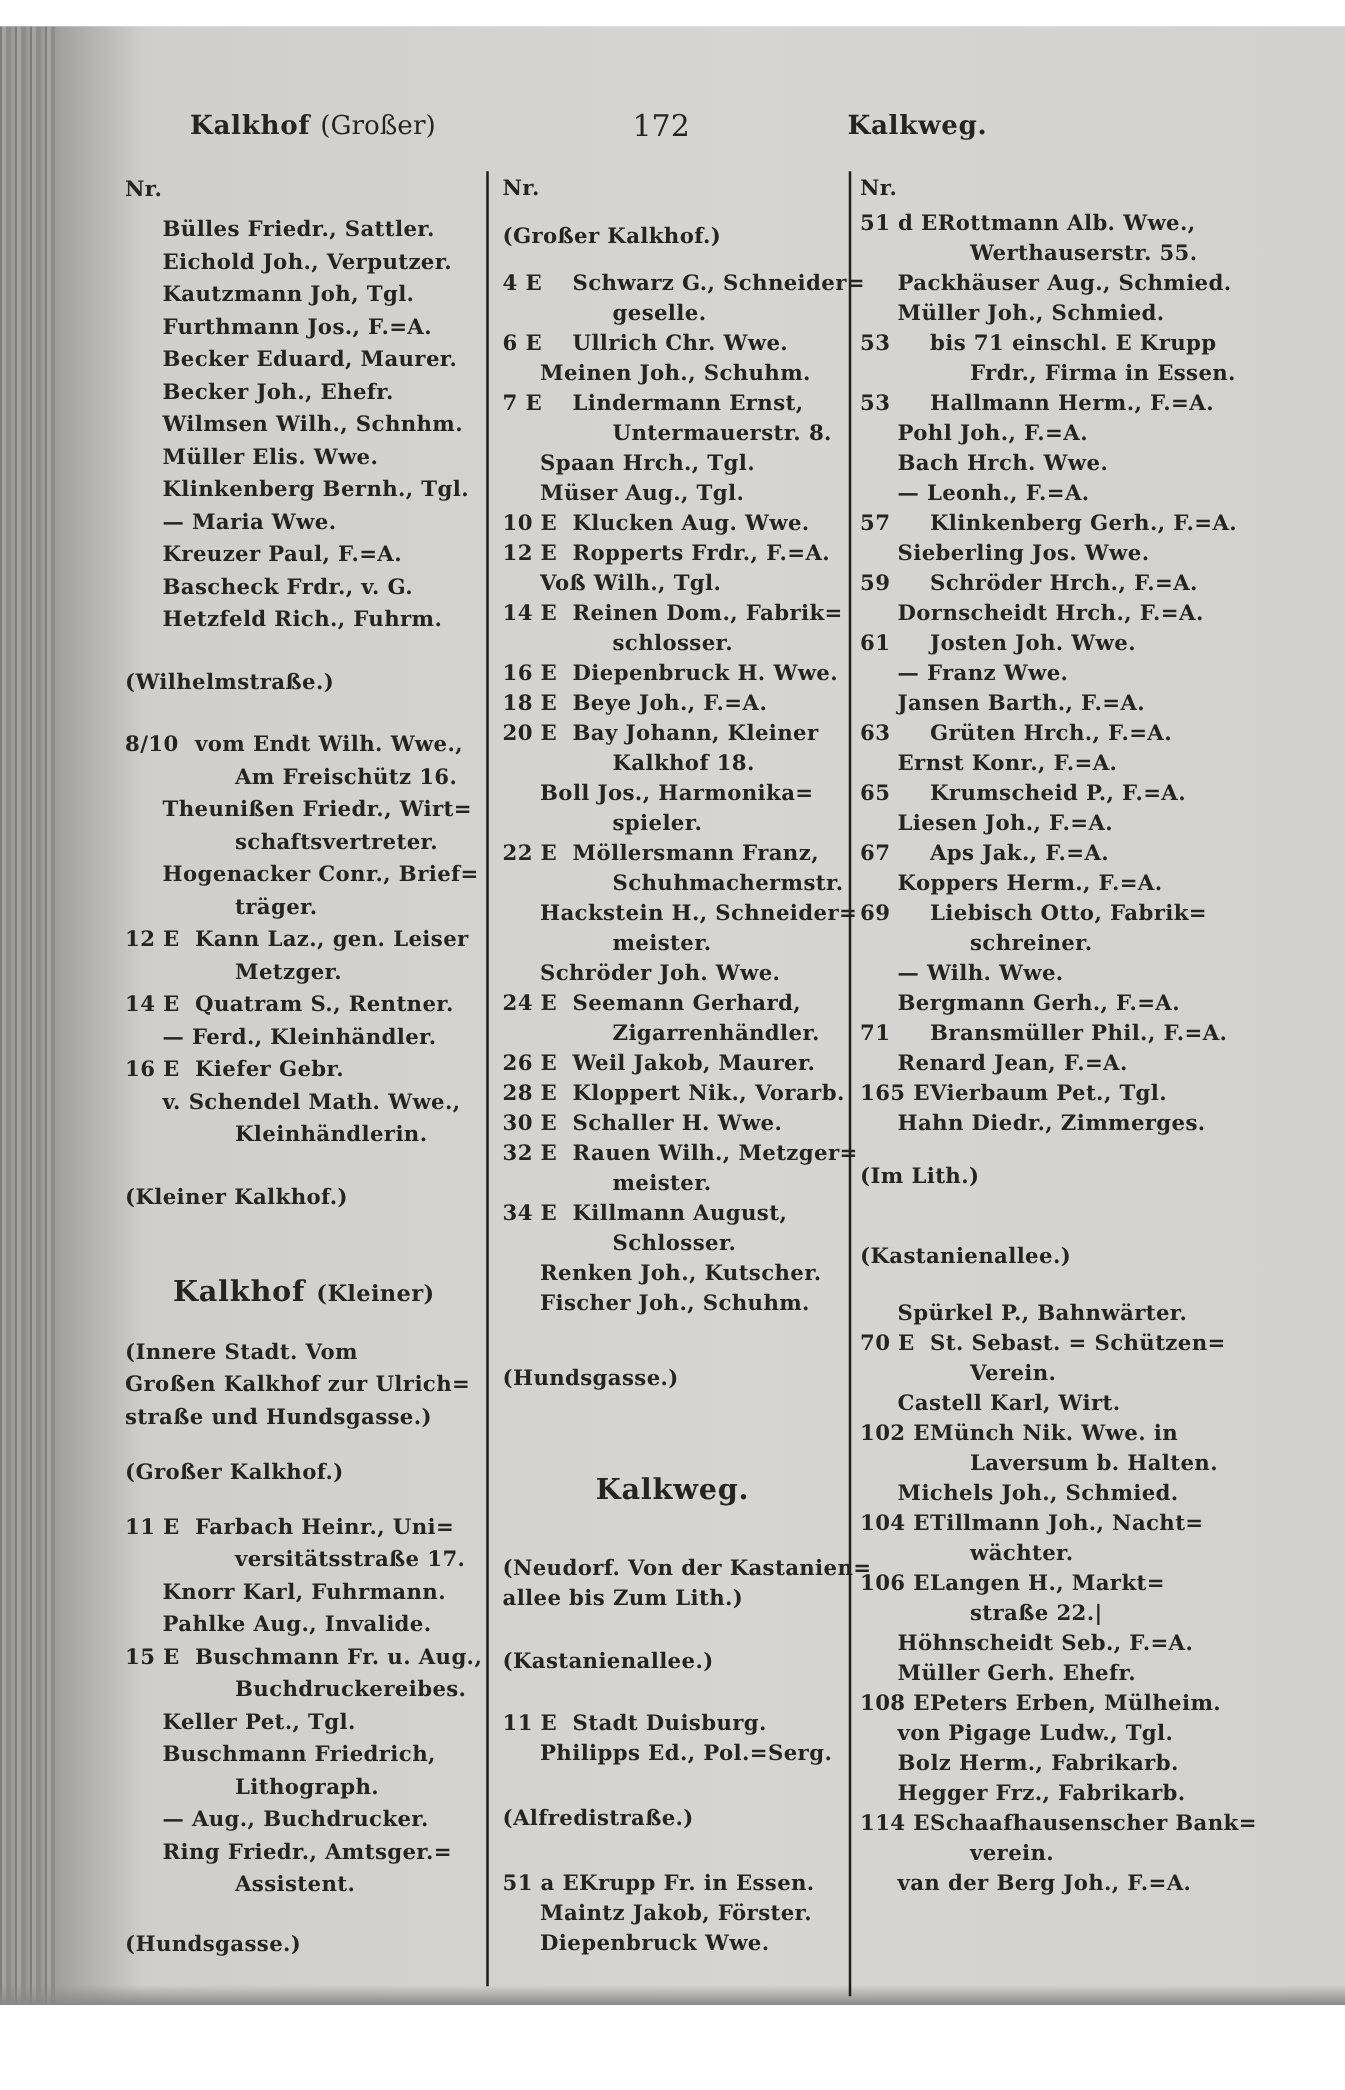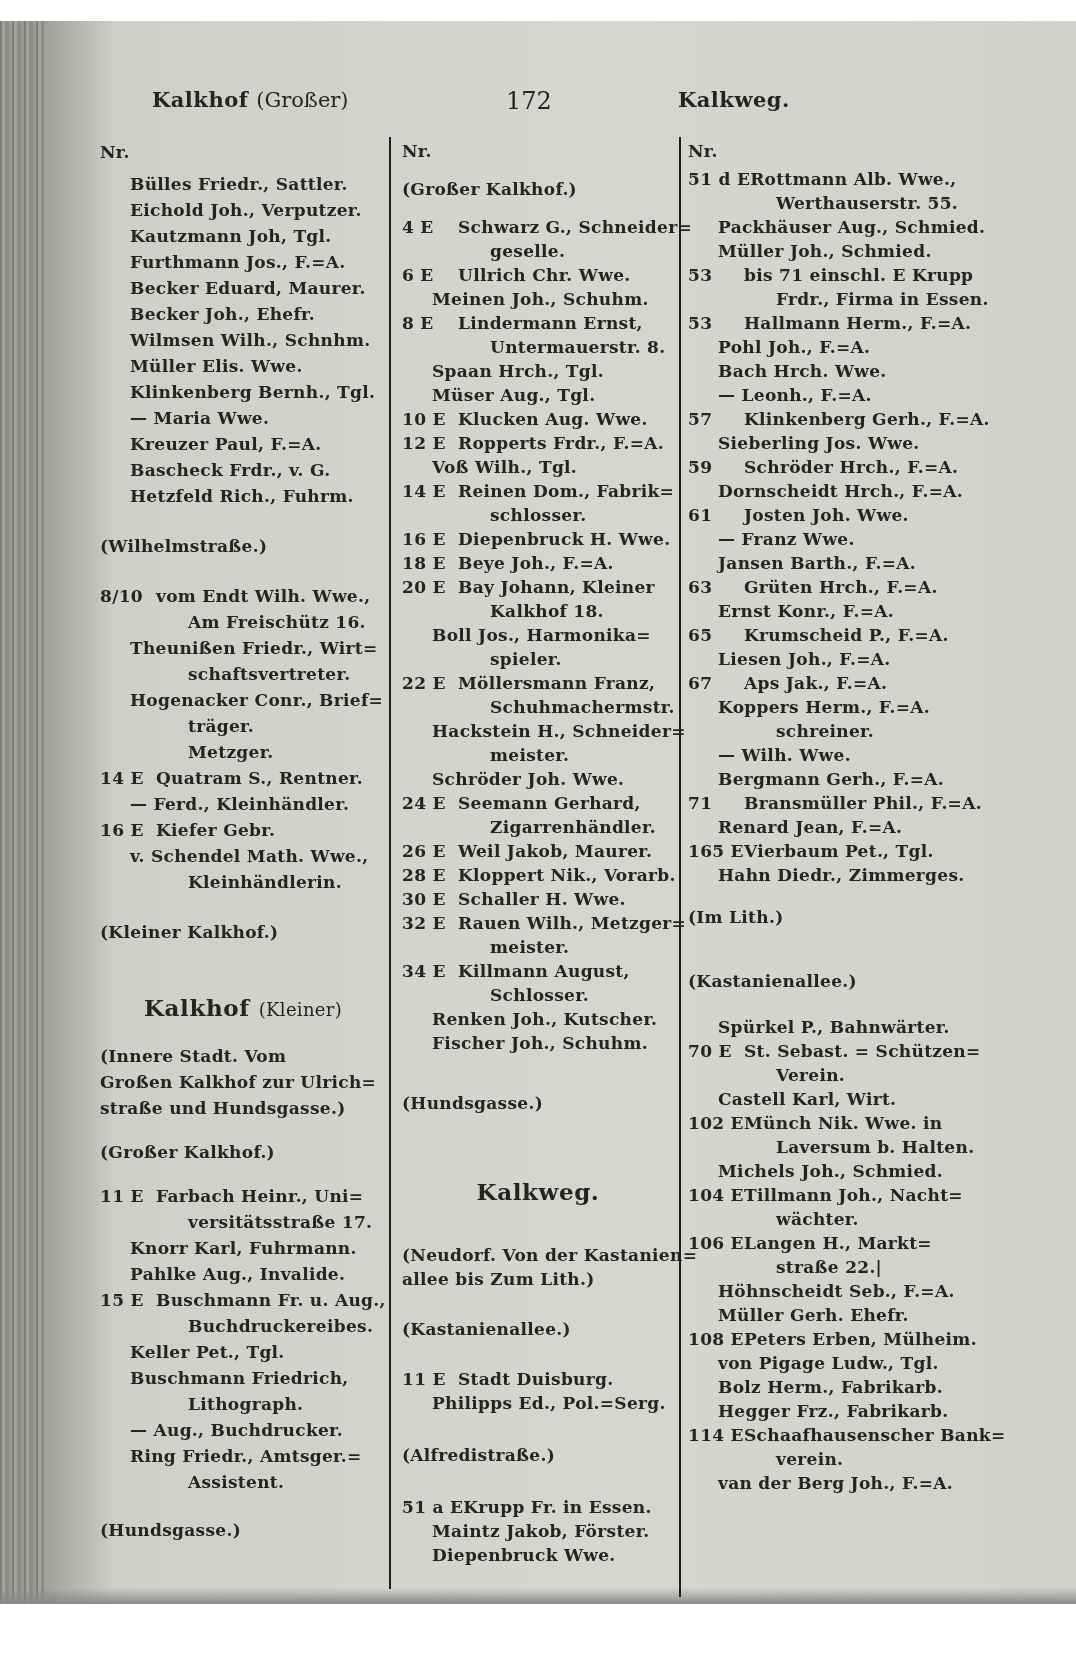--- a/index.html
+++ b/index.html
@@ -43,21 +43,21 @@
   .col-3{left:688px;width:306px;line-height:24px;}
   .l{white-space:nowrap;}
   .nr{font-weight:bold;}
   .e{padding-left:0;}
   .num{display:inline-block;min-width:56px;}
   .p{padding-left:30px;}
   .c{padding-left:88px;}
   .s{text-align:left;white-space:nowrap;font-weight:bold;}
   .h{text-align:center;height:34px;line-height:34px;white-space:nowrap;}
   .hmain{font-weight:bold;font-size:23px;letter-spacing:.6px;}
-  .hsub{font-weight:normal;font-size:18px;margin-left:9px;}
+  .hsub{font-weight:bold;font-size:18px;margin-left:9px;}
   .gap{width:100%;}
 </style>
 </head>
 <body>
 
 <div class="page">
   <div class="gutter"></div>
   <div class="gutter-fade"></div>
   <div class="bottom-edge"></div>
 
@@ -90,20 +90,21 @@
       <div class="l p">Hetzfeld Rich., Fuhrm.</div>
       <div class="gap" style="height: 24px;"></div>
       <div class="l s">(Wilhelmstraße.)</div>
       <div class="gap" style="height: 24px;"></div>
       <div class="l e"><span class="num">8/10</span><span>vom Endt Wilh. Wwe.,</span></div>
       <div class="l c">Am Freischütz 16.</div>
       <div class="l p">Theunißen Friedr., Wirt=</div>
       <div class="l c">schaftsvertreter.</div>
       <div class="l p">Hogenacker Conr., Brief=</div>
       <div class="l c">träger.</div>
+      <div class="l e"><span class="num">12 E</span><span>Kann Laz., gen. Leiser</span></div>
       <div class="l c">Metzger.</div>
       <div class="l e"><span class="num">14 E</span><span>Quatram S., Rentner.</span></div>
       <div class="l p">— Ferd., Kleinhändler.</div>
       <div class="l e"><span class="num">16 E</span><span>Kiefer Gebr.</span></div>
       <div class="l p">v. Schendel Math. Wwe.,</div>
       <div class="l c">Kleinhändlerin.</div>
       <div class="gap" style="height: 24px;"></div>
       <div class="l s">(Kleiner Kalkhof.)</div>
       <div class="gap" style="height: 46px;"></div>
       <div class="h"><span class="hmain">Kalkhof</span><span class="hsub">(Kleiner)</span></div>
@@ -131,21 +132,21 @@
     </div>
   <div class="col col-2">
       <div class="l nr">Nr.</div>
       <div class="gap" style="height: 14px;"></div>
       <div class="l s">(Großer Kalkhof.)</div>
       <div class="gap" style="height: 14px;"></div>
       <div class="l e"><span class="num">4 E</span><span>Schwarz G., Schneider=</span></div>
       <div class="l c">geselle.</div>
       <div class="l e"><span class="num">6 E</span><span>Ullrich Chr. Wwe.</span></div>
       <div class="l p">Meinen Joh., Schuhm.</div>
-      <div class="l e"><span class="num">8 E</span><span>Lindermann Ernst,</span></div>
+      <div class="l e"><span class="num">7 E</span><span>Lindermann Ernst,</span></div>
       <div class="l c">Untermauerstr. 8.</div>
       <div class="l p">Spaan Hrch., Tgl.</div>
       <div class="l p">Müser Aug., Tgl.</div>
       <div class="l e"><span class="num">10 E</span><span>Klucken Aug. Wwe.</span></div>
       <div class="l e"><span class="num">12 E</span><span>Ropperts Frdr., F.=A.</span></div>
       <div class="l p">Voß Wilh., Tgl.</div>
       <div class="l e"><span class="num">14 E</span><span>Reinen Dom., Fabrik=</span></div>
       <div class="l c">schlosser.</div>
       <div class="l e"><span class="num">16 E</span><span>Diepenbruck H. Wwe.</span></div>
       <div class="l e"><span class="num">18 E</span><span>Beye Joh., F.=A.</span></div>
@@ -207,20 +208,21 @@
       <div class="l p">Dornscheidt Hrch., F.=A.</div>
       <div class="l e"><span class="num">61</span><span>Josten Joh. Wwe.</span></div>
       <div class="l p">— Franz Wwe.</div>
       <div class="l p">Jansen Barth., F.=A.</div>
       <div class="l e"><span class="num">63</span><span>Grüten Hrch., F.=A.</span></div>
       <div class="l p">Ernst Konr., F.=A.</div>
       <div class="l e"><span class="num">65</span><span>Krumscheid P., F.=A.</span></div>
       <div class="l p">Liesen Joh., F.=A.</div>
       <div class="l e"><span class="num">67</span><span>Aps Jak., F.=A.</span></div>
       <div class="l p">Koppers Herm., F.=A.</div>
+      <div class="l e"><span class="num">69</span><span>Liebisch Otto, Fabrik=</span></div>
       <div class="l c">schreiner.</div>
       <div class="l p">— Wilh. Wwe.</div>
       <div class="l p">Bergmann Gerh., F.=A.</div>
       <div class="l e"><span class="num">71</span><span>Bransmüller Phil., F.=A.</span></div>
       <div class="l p">Renard Jean, F.=A.</div>
       <div class="l e"><span class="num">165 E</span><span>Vierbaum Pet., Tgl.</span></div>
       <div class="l p">Hahn Diedr., Zimmerges.</div>
       <div class="gap" style="height: 18px;"></div>
       <div class="l s">(Im Lith.)</div>
       <div class="gap" style="height: 40px;"></div>

